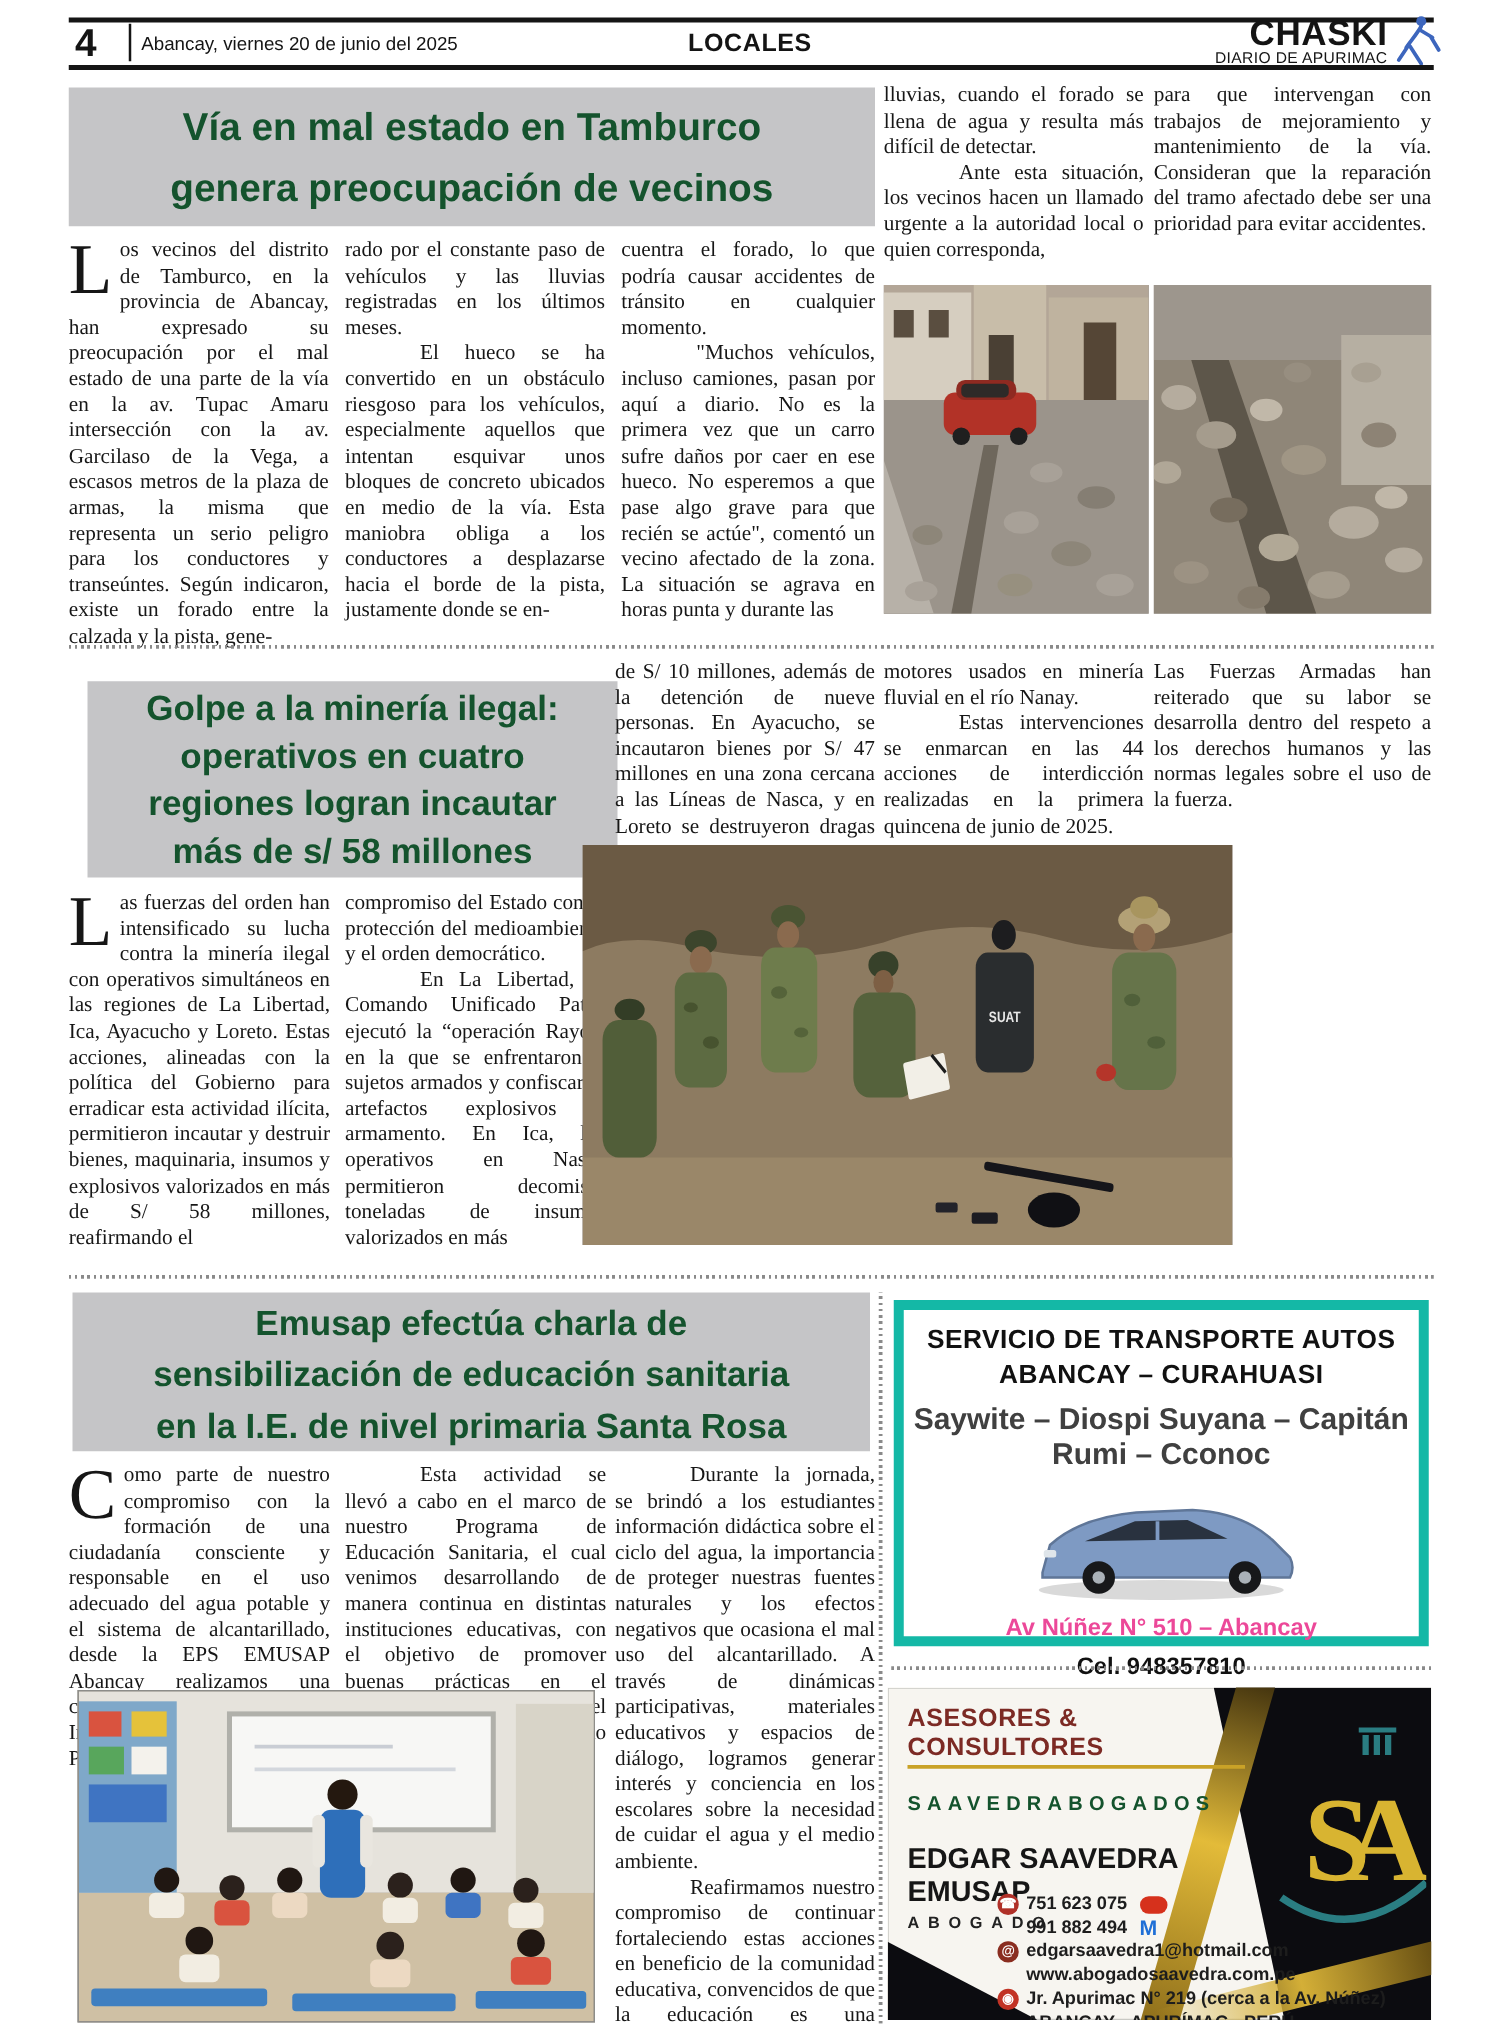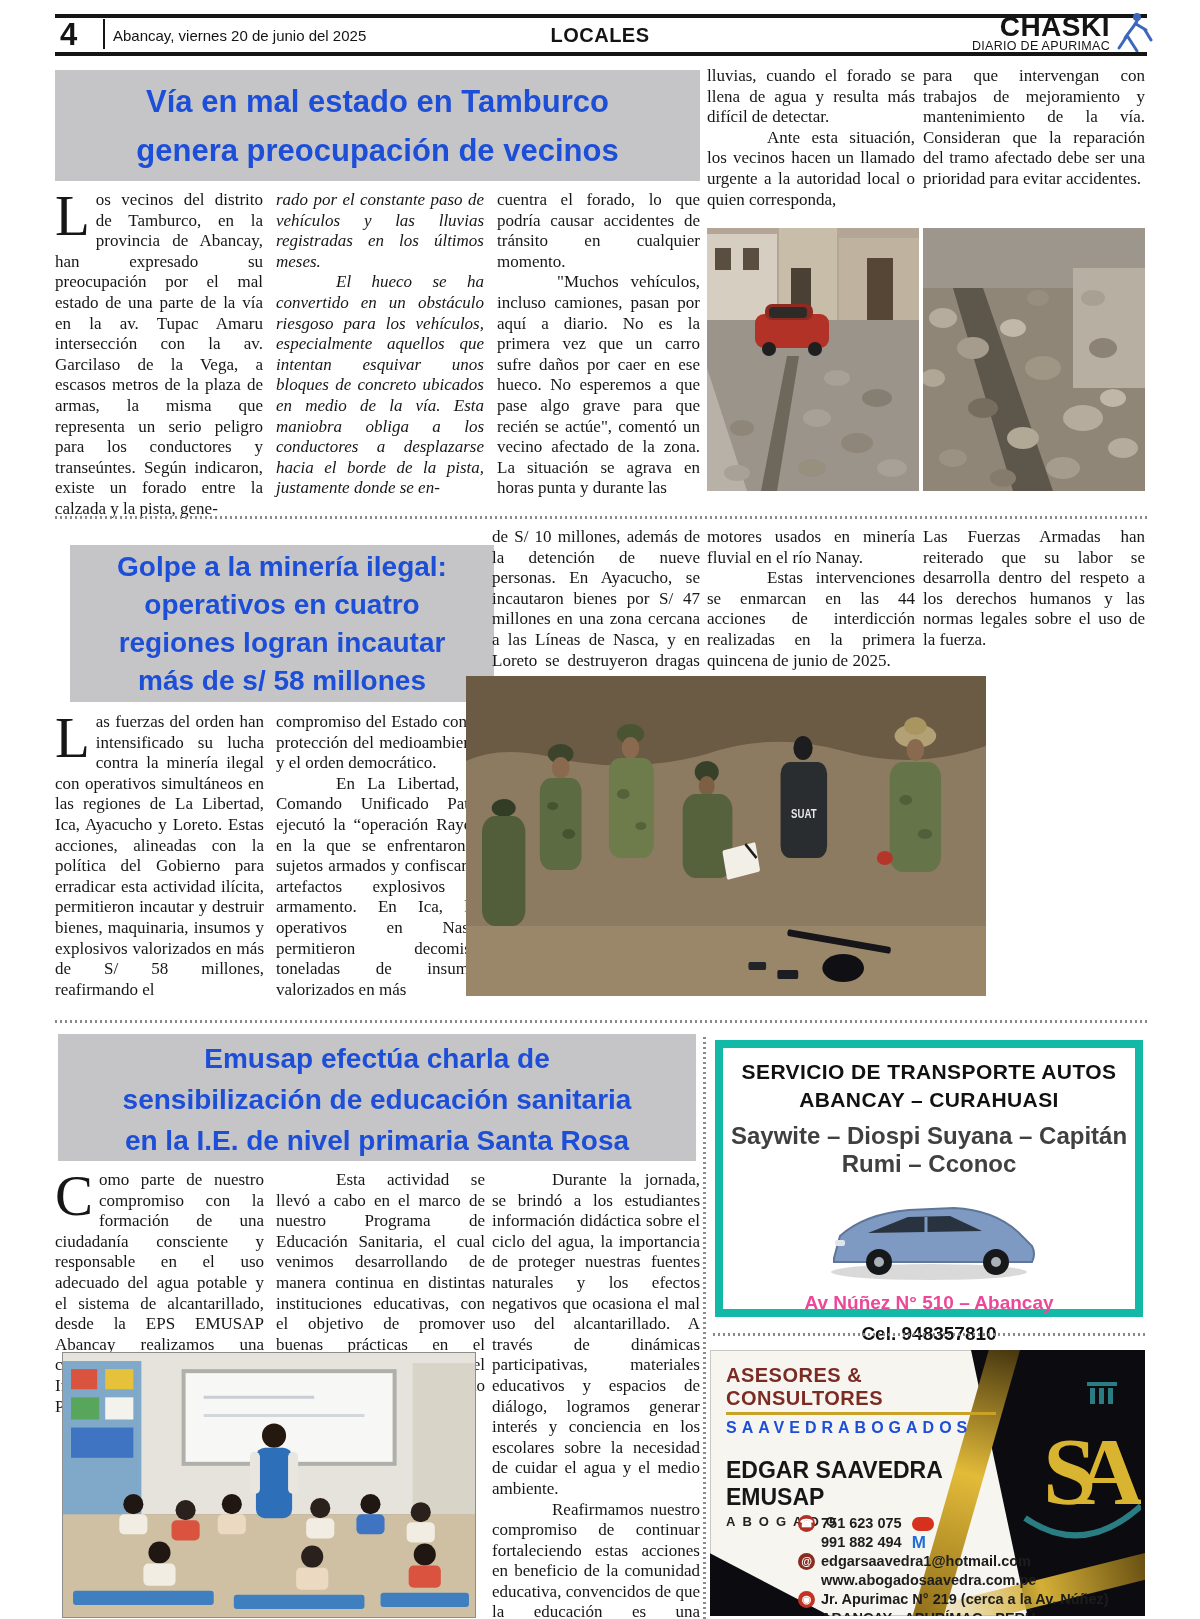--- a/index.html
+++ b/index.html
@@ -11,21 +11,21 @@
   .rule{background:#151515;}
   .pgnum{font-family:"Liberation Sans",sans-serif;font-weight:bold;font-size:31px;line-height:31px;}
   .hdr-date{font-family:"Liberation Sans",sans-serif;font-size:15px;}
   .hdr-section{font-family:"Liberation Sans",sans-serif;font-weight:bold;font-size:20px;letter-spacing:.5px;text-align:center;}
   .masthead{text-align:right;font-family:"Liberation Sans",sans-serif;}
   .masthead .mt{font-weight:bold;font-size:28px;line-height:25px;letter-spacing:.5px;}
   .masthead .ms{font-size:12.5px;letter-spacing:.3px;}
 
   
   .headline-box{background:#c5c5c7;display:flex;flex-direction:column;justify-content:center;align-items:center;
-    font-family:"Liberation Sans",sans-serif;font-weight:bold;color:#1d4ed8;text-align:center;}
+    font-family:"Liberation Sans",sans-serif;font-weight:bold;color:#14532d;text-align:center;}
   .hl1 div{font-size:31px;line-height:49px;}
   .hl2 div{font-size:28px;line-height:38px;}
   .hl3 div{font-size:28px;line-height:41px;}
 
   
   .body-text{font-size:17px;line-height:20.6px;text-align:justify;color:#161616;}
   .body-text p{margin:0;}
   .ind{text-indent:60px;}
   .dropcap{float:left;font-size:57px;line-height:46px;padding:3px 6px 0 0;}
 
@@ -55,21 +55,21 @@
   .card .goldstreak1{position:absolute;left:55%;top:-12%;width:30px;height:130%;
         background:linear-gradient(180deg,#2b1f08,#e3bb39 45%,#7a5c14);transform:rotate(16deg);}
   .card .goldstreak2{position:absolute;right:-4%;bottom:4%;width:55%;height:26px;
         background:linear-gradient(90deg,rgba(122,92,20,0),#d4af37,#5d460f);transform:rotate(-14deg);}
   .card .cornerblack{position:absolute;left:0;bottom:0;width:120px;height:95px;
         background:#0c0c10;clip-path:polygon(0 100%,0 34%,100% 100%);}
   .card .cornergold{position:absolute;left:0;bottom:0;width:120px;height:95px;
         background:linear-gradient(60deg,#8a6a1a,#e3bb39);clip-path:polygon(0 100%,0 62%,62% 100%);}
   .card .firm1{color:#7c2a24;font-weight:bold;font-size:20px;display:inline-block;
         border-bottom:3px solid #c9a227;padding-bottom:2px;letter-spacing:.5px;}
-  .card .firm2{color:#1d4ed8;font-weight:bold;font-size:16px;letter-spacing:5px;margin-top:4px;}
+  .card .firm2{color:#14532d;font-weight:bold;font-size:16px;letter-spacing:5px;margin-top:20px;}
   .card .lname{color:#161616;font-weight:bold;font-size:23px;letter-spacing:0px;margin-top:20px;}
   .card .lrole{color:#222;font-weight:bold;font-size:13px;letter-spacing:7px;margin-top:3px;}
   .card .contacts{margin-top:16px;margin-left:72px;color:#1d1d1d;font-weight:bold;font-size:14.5px;line-height:19px;}
   .card .cline{display:flex;align-items:center;gap:6px;}
   .ico{display:inline-flex;justify-content:center;align-items:center;width:17px;height:17px;border-radius:50%;
        color:#fff;font-size:11px;flex:0 0 17px;}
   .ico-phone{background:#b03028;}
   .ico-mail{background:#8a2d20;}
   .ico-pin{background:#c23325;}
   .claro{display:inline-block;width:22px;height:14px;border-radius:7px;background:#d6311c;margin-left:4px;}
@@ -104,21 +104,21 @@
   <div class="abs rule" style="left:55px;top:52px;width:1092px;height:4px;"></div>
 
   <div class="abs headline-box hl1" style="left:55px;top:70px;width:645px;height:111px;">
     <div>Vía en mal estado en Tamburco</div>
     <div>genera preocupación de vecinos</div>
   </div>
 
   <div class="abs body-text" style="left:55px;top:190px;width:208px;height:303px;">
     <p><span class="dropcap">L</span><span>os vecinos del distrito de Tamburco, en la provincia de Abancay, han expresado su preocupación por el mal estado de una parte de la vía en la av. Tupac Amaru intersección con la av. Garcilaso de la Vega, a escasos metros de la plaza de armas, la misma que representa un serio peligro para los conductores y transeúntes. Según indicaron, existe un forado entre la calzada y la pista, gene-</span></p>
   </div>
-  <div class="abs body-text" style="left:276px;top:190px;width:208px;height:303px;font-style:italic;">
+  <div class="abs body-text" style="left:276px;top:190px;width:208px;height:303px;">
     <p>rado por el constante paso de vehículos y las lluvias registradas en los últimos meses.</p>
     <p class="ind">El hueco se ha convertido en un obstáculo riesgoso para los vehículos, especialmente aquellos que intentan esquivar unos bloques de concreto ubicados en medio de la vía. Esta maniobra obliga a los conductores a desplazarse hacia el borde de la pista, justamente donde se en-</p>
   </div>
   <div class="abs body-text" style="left:497px;top:190px;width:203px;height:303px;">
     <p>cuentra el forado, lo que podría causar accidentes de tránsito en cualquier momento.</p>
     <p class="ind">"Muchos vehículos, incluso camiones, pasan por aquí a diario. No es la primera vez que un carro sufre daños por caer en ese hueco. No esperemos a que pase algo grave para que recién se actúe", comentó un vecino afectado de la zona. La situación se agrava en horas punta y durante las</p>
   </div>
   <div class="abs body-text" style="left:707px;top:66px;width:208px;height:158px;">
     <p>lluvias, cuando el forado se llena de agua y resulta más difícil de detectar.</p>
     <p class="ind">Ante esta situación, los vecinos hacen un llamado urgente a la autoridad local o quien corresponda,</p>

